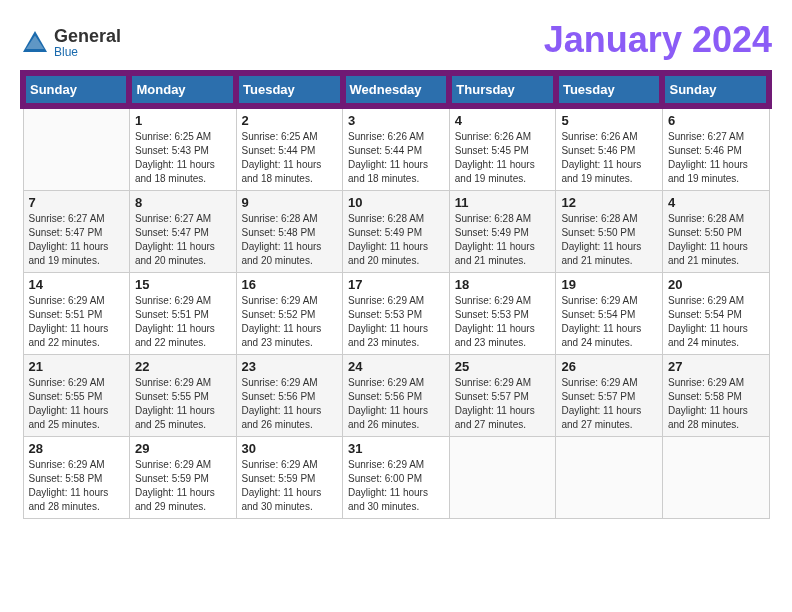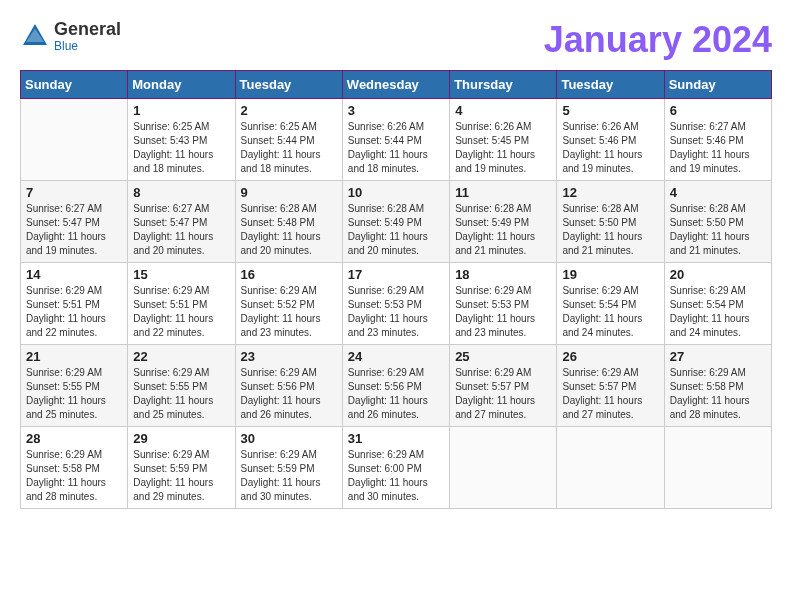--- a/index.html
+++ b/index.html
@@ -6,21 +6,21 @@
     body {
       font-family: Arial, sans-serif;
       background: #fff;
       width: 792px;
       min-height: 612px;
       padding: 20px;
     }
     .header {
       display: flex;
       justify-content: space-between;
-      align-items: flex-start;
+      align-items: flex-end;
       margin-bottom: 10px;
     }
     .logo {
       display: flex;
       align-items: center;
       gap: 4px;
     }
     .logo-text {
       display: flex;
       flex-direction: column;
@@ -58,21 +58,21 @@
       border-collapse: collapse;
       border: 1px solid #ccc;
     }
     .calendar th {
       background-color: #2c6fad;
       color: #fff;
       font-size: 13px;
       font-weight: bold;
       padding: 6px 4px;
       text-align: left;
-      border: 1px solid #701a75;
+      border: 6px solid #701a75;
     }
     .calendar td {
       vertical-align: top;
       border: 1px solid #ccc;
       padding: 4px 5px;
       width: 107px;
       min-height: 80px;
       font-size: 10.5px;
       color: #333;
       background: #fff;

